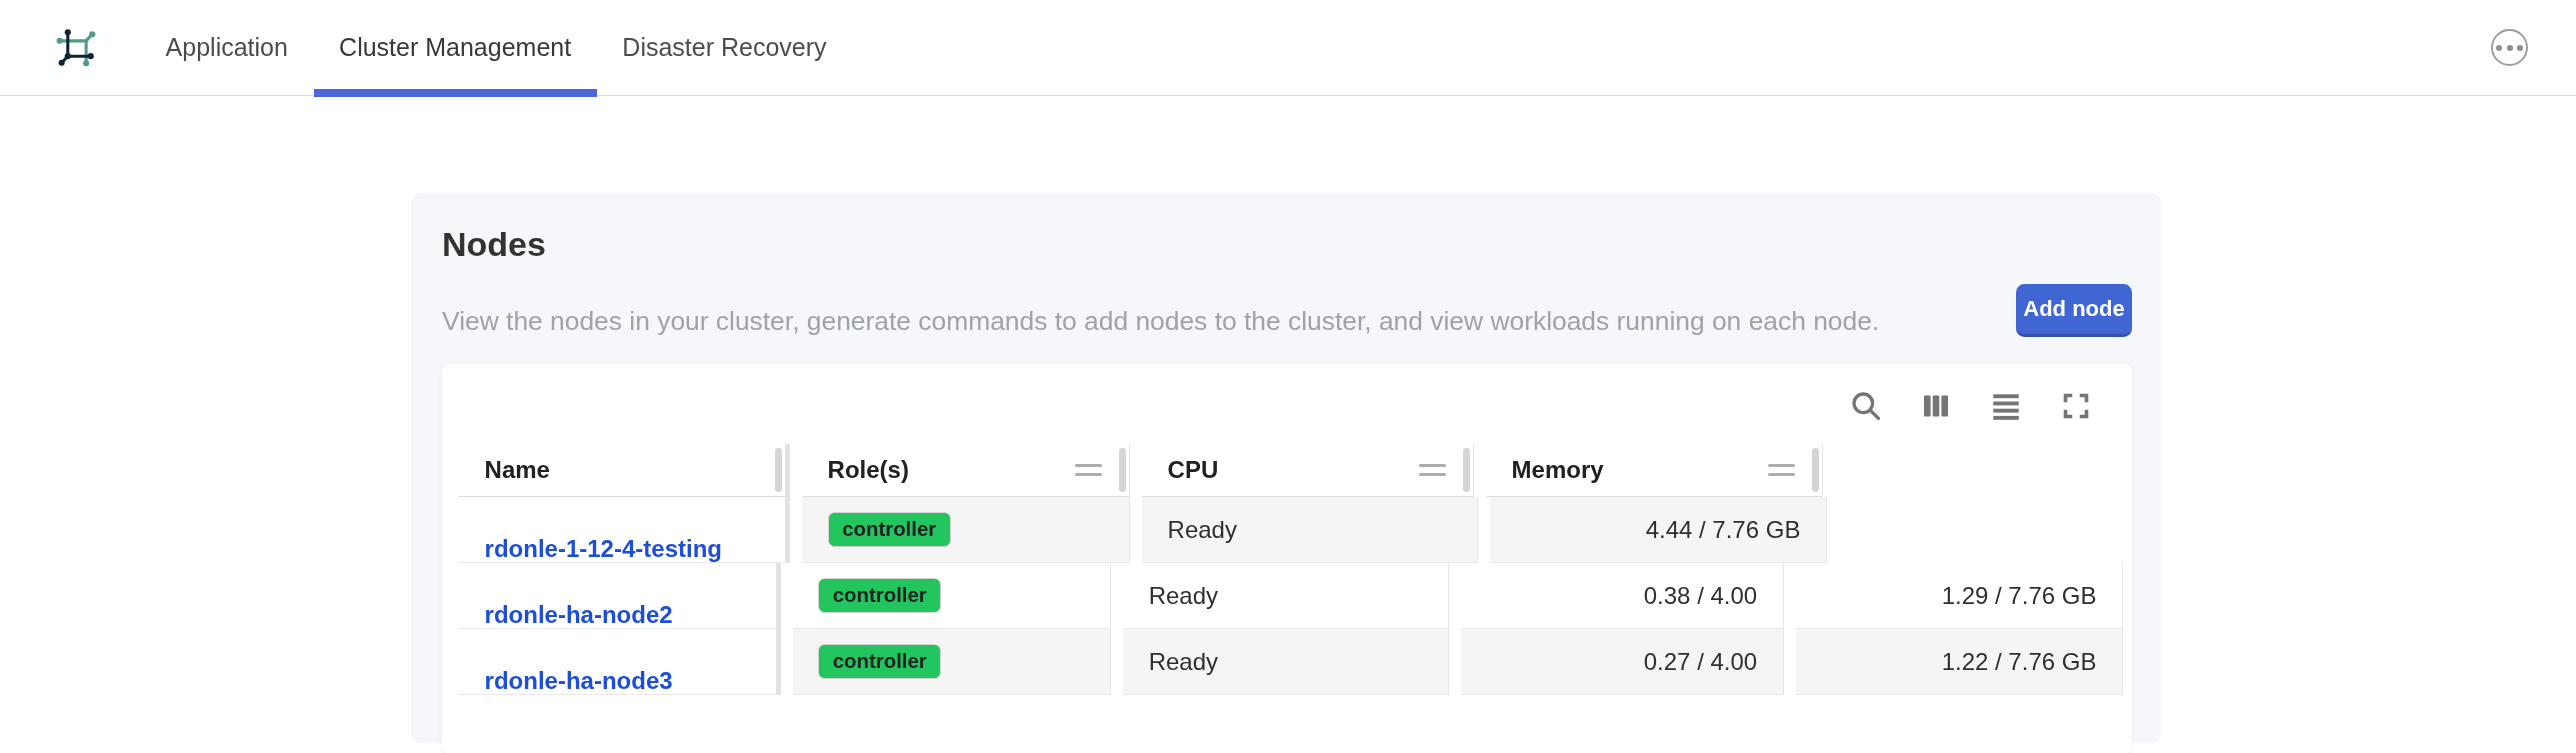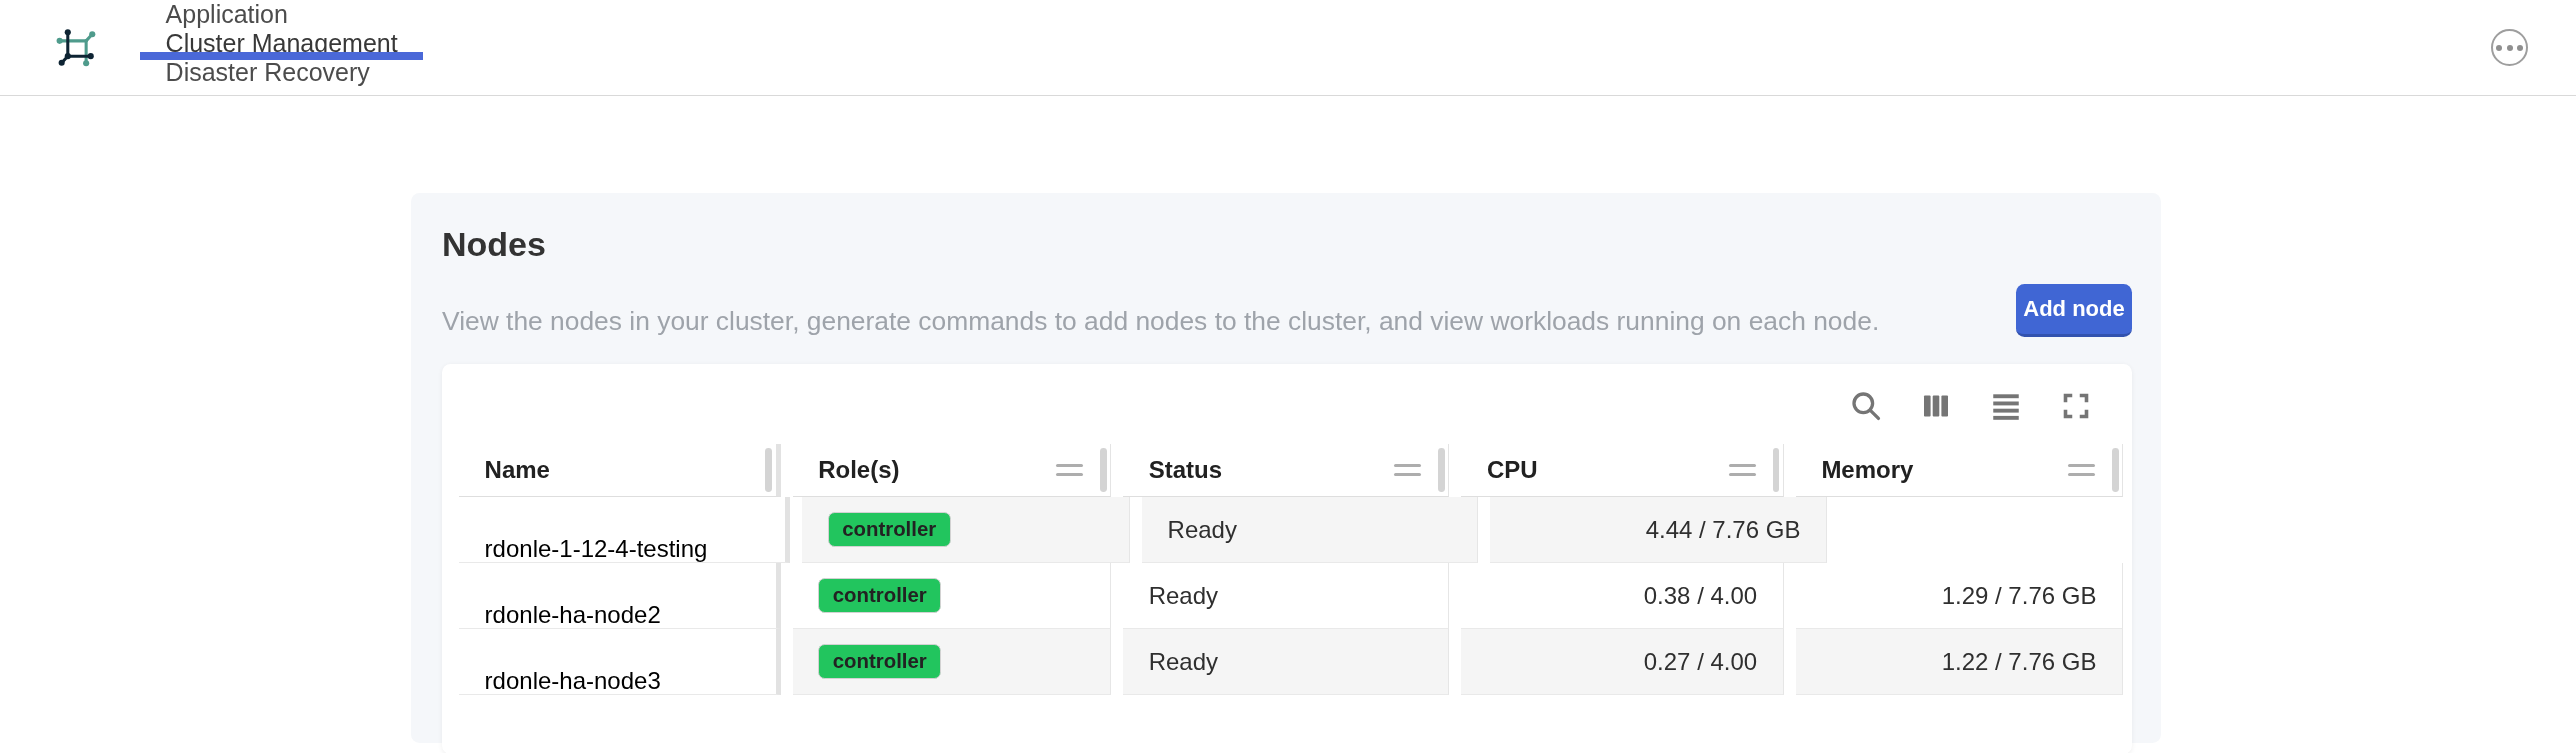--- a/index.html
+++ b/index.html
@@ -8,21 +8,21 @@
     font-family:"Liberation Sans", sans-serif;
     -webkit-font-smoothing:antialiased;
   }
 
   
   .navbar {
     height:95px; border-bottom:1.7px solid #d9d9d9;
     display:flex; align-items:stretch; background:#fff;
   }
   .logo-wrap { align-self:center; margin-left:53px; width:51px; height:51px; }
-  .tabs { display:flex; margin-left:36px;flex-direction:column; }
+  .tabs { display:flex; margin-left:36px; }
   .tab {
     position:relative; display:flex; align-items:center;
     padding:0 25.6px; font-size:25px; color:#4c4c4c; cursor:pointer; white-space:nowrap;
   }
   .tab.active { color:#383838; }
   .tab.active::after {
     content:""; position:absolute; left:0; right:0; bottom:-1.7px; height:7.7px;
     background:#4a68d8;
   }
   .nav-spacer { flex:1; }
@@ -75,21 +75,21 @@
     position:absolute; right:3.4px; top:50%; transform:translateY(-50%);
     width:6.8px; height:44px; background:#d4d4d4; border-radius:3.4px; cursor:col-resize;
   }
   .td {
     height:66px; box-sizing:border-box; display:flex; align-items:center;
     padding-left:25.6px; color:#2f2f2f; background:#ffffff;
     border-right:1.7px solid #e6e6e6; border-bottom:1.7px solid #e9e9e9;
   }
   .td.c1 { border-right:5.1px solid #e2e2e2; }
   .row.striped .td:not(.c1) { background:#f5f5f5; }
-  .name-link { color:#000000; font-weight:normal; text-decoration:none; cursor:pointer;margin-top:38px; }
+  .name-link { color:#1d4ed8; font-weight:bold; text-decoration:none; cursor:pointer;margin-top:38px; }
   .badge {
     display:inline-block; background:#22c55e; border:1.7px solid #d2d2d2; border-radius:6.8px;
     padding:3.4px 13.6px 5.1px; font-size:20.4px; font-weight:bold; color:#222222; line-height:24px;
   }
   .num { justify-content:flex-end; padding-left:0; padding-right:25.6px; }
 </style>
 </head>
 <body>
 
 <header class="navbar">
@@ -182,28 +182,20 @@
           <span class="resize-bar"></span>
         </div>
         <div class="th c2">
           <span>Role(s)</span>
           <span class="drag-handle">
               <i></i>
               <i></i>
             </span>
           <span class="resize-bar"></span>
         </div>
-        <div class="th c3">
-          <span>Status</span>
-          <span class="drag-handle">
-              <i></i>
-              <i></i>
-            </span>
-          <span class="resize-bar"></span>
-        </div>
         <div class="th c4">
           <span>CPU</span>
           <span class="drag-handle">
               <i></i>
               <i></i>
             </span>
           <span class="resize-bar"></span>
         </div>
         <div class="th c5">
           <span>Memory</span>

